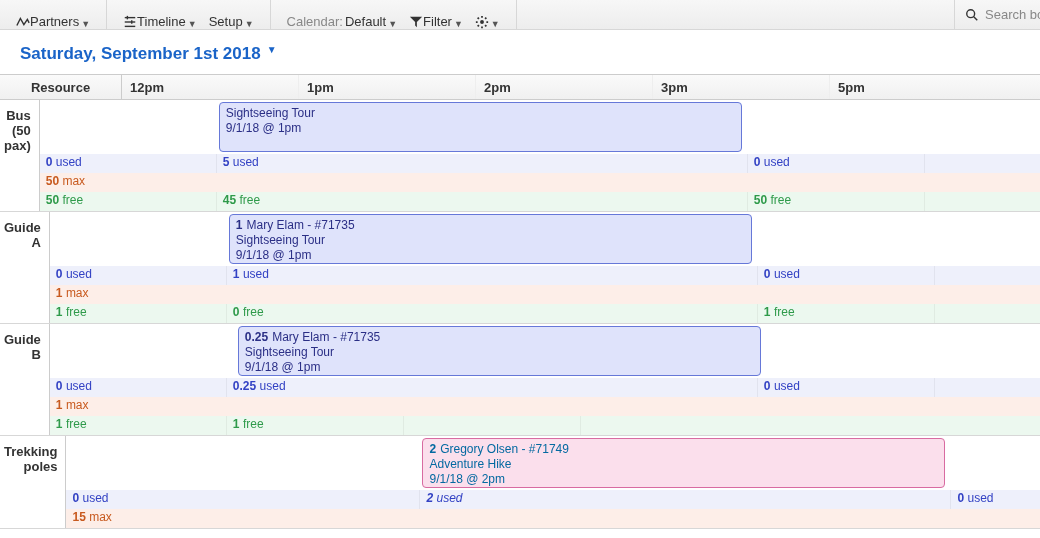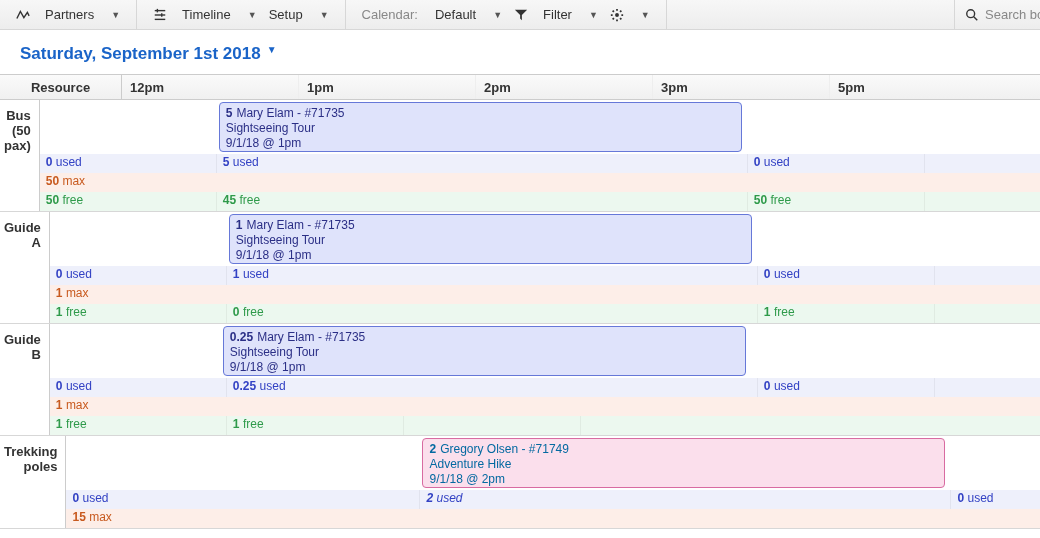--- a/index.html
+++ b/index.html
@@ -3,21 +3,21 @@
 <meta charset="utf-8">
 <style>
   * { box-sizing: border-box; margin: 0; padding: 0; }
   html, body { width: 1040px; height: 538px; overflow: hidden; font-family: -apple-system, "Helvetica Neue", Arial, sans-serif; font-size: 13px; color: #333; }
   body { background: #fff; }
 
   
   .toolbar { height: 30px; background: linear-gradient(#f7f7f7,#ededed); border-bottom: 1px solid #d7d7d7; display:flex; align-items:stretch; }
   .tb-group { display:flex; align-items:center; padding:0 10px; border-right:1px solid #d7d7d7; }
   .tb-group:last-child { border-right:none; }
-  .tb-btn { display:flex; align-items:center; gap:15px; padding:0 6px; height:100%; cursor:pointer; color:#333; }
+  .tb-btn { display:flex; align-items:flex-end; gap:0; padding:0 6px; height:100%; cursor:pointer; color:#333; }
   .tb-btn .caret { font-size:9px; color:#555; margin-left:2px; }
   .tb-label-dim { color:#888; margin-right:2px; }
   .spacer { flex:1; }
   .search { display:flex; align-items:center; gap:6px; padding:0 10px; color:#888; border-left:1px solid #d7d7d7; width:86px; overflow:hidden; white-space:nowrap; }
   .icon { display:inline-flex; width:14px; height:14px; }
   .icon svg { width:14px; height:14px; stroke:#333; fill:none; stroke-width:1.6; }
 
   
   .datebar { padding:14px 0 10px 20px; }
   .date-title { color:#1a64c8; font-weight:700; font-size:17px; display:flex; align-items:flex-start; gap:6px; cursor:pointer; }
@@ -139,21 +139,20 @@
         <div class="col-hour">3pm</div>
         <div class="col-hour">5pm</div>
       </div>
   </div>
   <div class="body" id="grid-body">
       <div class="res-row">
     <div class="res-label">Bus (50 pax)</div>
     <div class="res-cells">
       <div class="event-area">
             <div class="event blue" style="left: 179px; width: 523px;">
-    <div class="line"><span class="qty">5</span><span>Mary Elam</span> - <span>#71735</span></div>
     <div class="line">Sightseeing Tour</div>
     <div class="line">9/1/18 @ 1pm</div>
   </div>
           </div>
       <div class="stats-area">
             <div class="stat-row used">
               <div class="stat-cell" style="width: 177px;"><span class="num">0</span> <span>used</span></div>
               <div class="stat-cell" style="width: 531px;"><span class="num">5</span> <span>used</span></div>
               <div class="stat-cell" style="width: 177px;"><span class="num">0</span> <span>used</span></div>
               <div class="stat-cell empty" style="width: 177px;"><span class="num"></span> <span></span></div>
@@ -196,21 +195,21 @@
               <div class="stat-cell" style="width: 177px;"><span class="num">1</span> <span>free</span></div>
               <div class="stat-cell empty" style="width: 177px;"><span class="num"></span> <span></span></div>
             </div>
           </div>
     </div>
   </div>
       <div class="res-row">
     <div class="res-label">Guide B</div>
     <div class="res-cells">
       <div class="event-area">
-            <div class="event blue" style="left: 173px; width: 523px;">
+            <div class="event blue" style="left: 188px; width: 523px;">
     <div class="line"><span class="qty">0.25</span><span>Mary Elam</span> - <span>#71735</span></div>
     <div class="line">Sightseeing Tour</div>
     <div class="line">9/1/18 @ 1pm</div>
   </div>
           </div>
       <div class="stats-area">
             <div class="stat-row used">
               <div class="stat-cell" style="width: 177px;"><span class="num">0</span> <span>used</span></div>
               <div class="stat-cell" style="width: 531px;"><span class="num">0.25</span> <span>used</span></div>
               <div class="stat-cell" style="width: 177px;"><span class="num">0</span> <span>used</span></div>

